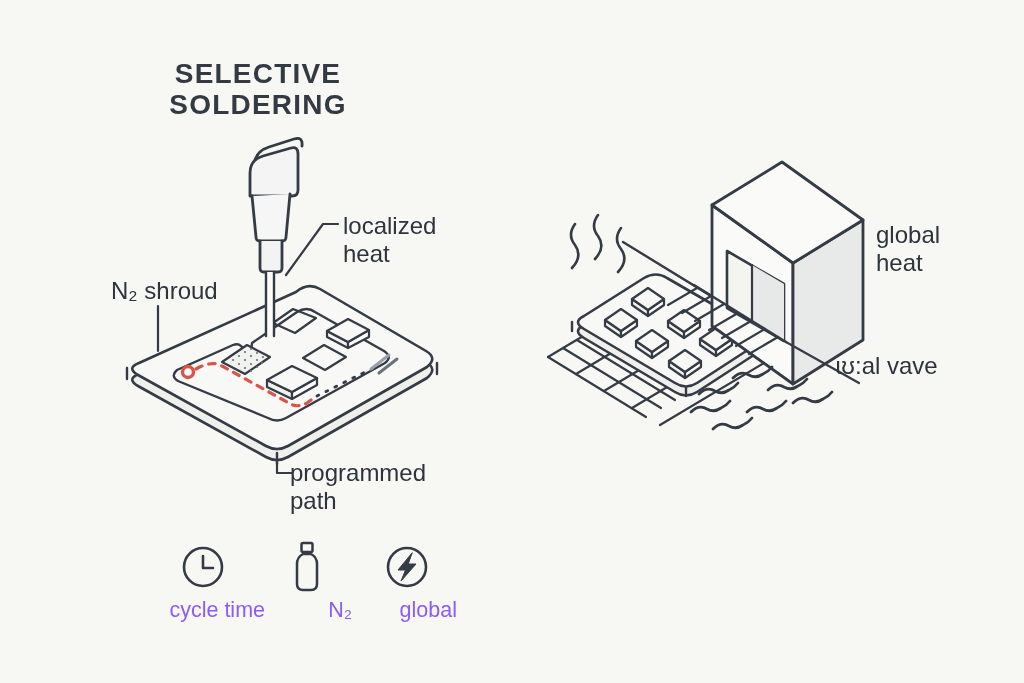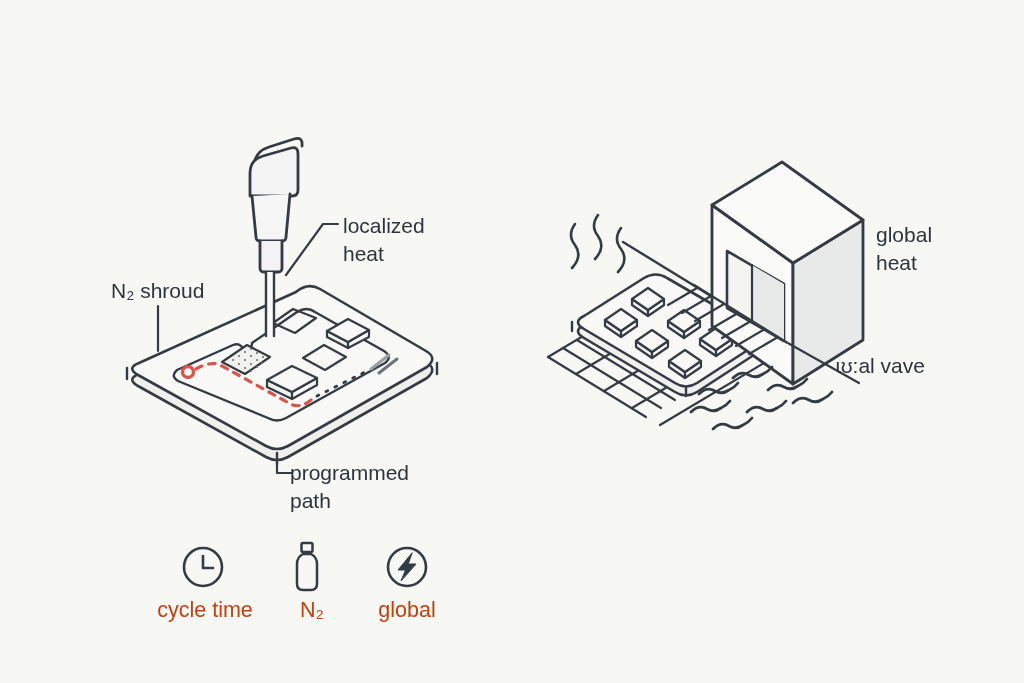--- a/index.html
+++ b/index.html
@@ -1,22 +1,22 @@
 <!DOCTYPE html>
 <html><head>
 <meta charset="utf-8">
 <style>
   html,body{margin:0;padding:0;}
   body{font-family:"Liberation Sans","DejaVu Sans",sans-serif;background:#e9e9e7;}
   #stage{position:relative;width:1024px;height:683px;background:#f7f7f4;overflow:hidden;}
   #art{position:absolute;left:0;top:0;}
   .title{position:absolute;font-weight:700;font-size:28px;line-height:31px;letter-spacing:1.2px;
          color:#333a43;text-align:center;white-space:nowrap;}
-  .lbl{position:absolute;font-size:21px;line-height:28px;color:#2d343d;}
-  .legend-lbl{position:absolute;font-size:21.5px;color:#c2410c;text-align:center;}
+  .lbl{position:absolute;font-size:24px;line-height:28px;color:#2d343d;}
+  .legend-lbl{position:absolute;font-size:21.5px;color:#8b5cf6;text-align:right;}
 </style>
 </head>
 <body>
 
 <div id="stage">
 
   <svg id="art" width="1024" height="683" viewBox="0 0 1024 683" fill="none" stroke-linecap="round" stroke-linejoin="round">
 
     <g stroke="#343b44" stroke-width="2.2">
       <path d="M338,224 L323,224 L286,275"></path>
@@ -205,20 +205,24 @@
       <path d="M747,412 q8,-8 16,-3 q7,4 14,-1 q5,-2 9,-7"></path>
       <path d="M713,429 q8,-8 16,-3 q7,4 14,-1 q5,-2 9,-7"></path>
       <path d="M793,403 q8,-8 16,-3 q7,4 14,-1 q5,-2 9,-7"></path>
     </g>
 
     <g stroke="#343b44" stroke-width="2.2">
       <path d="M786,342 L859,383"></path>
     </g>
   </svg>
 
+  <div class="title" style="left:108px;top:58px;width:300px;">
+    <div>SELECTIVE</div>
+    <div>SOLDERING</div>
+  </div>
 
 
   <div class="lbl" style="left:343px;top:212px;width:95px;">localized heat</div>
 
   <div class="lbl" style="left:111px;top:277px;white-space:nowrap;">N₂ shroud</div>
 
   <div class="lbl" style="left:290px;top:459px;width:140px;">programmed path</div>
 
   <div class="lbl" style="left:876px;top:221px;width:78px;">global heat</div>
 

